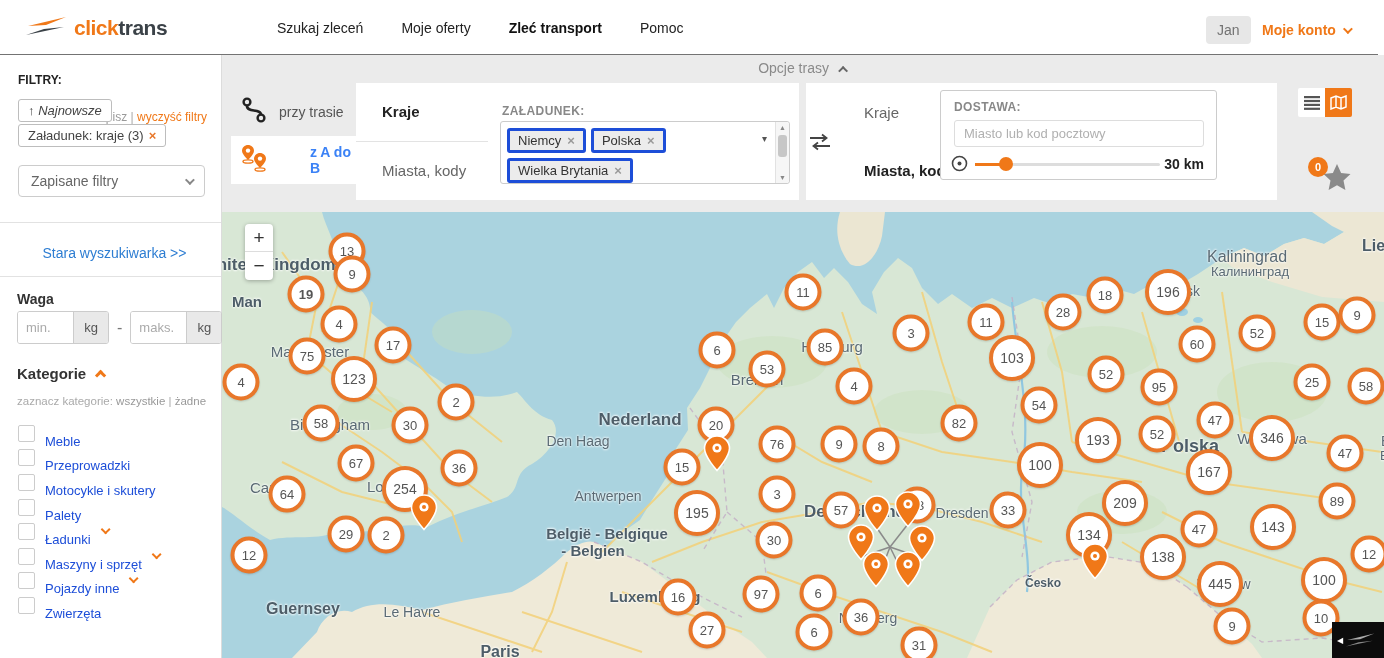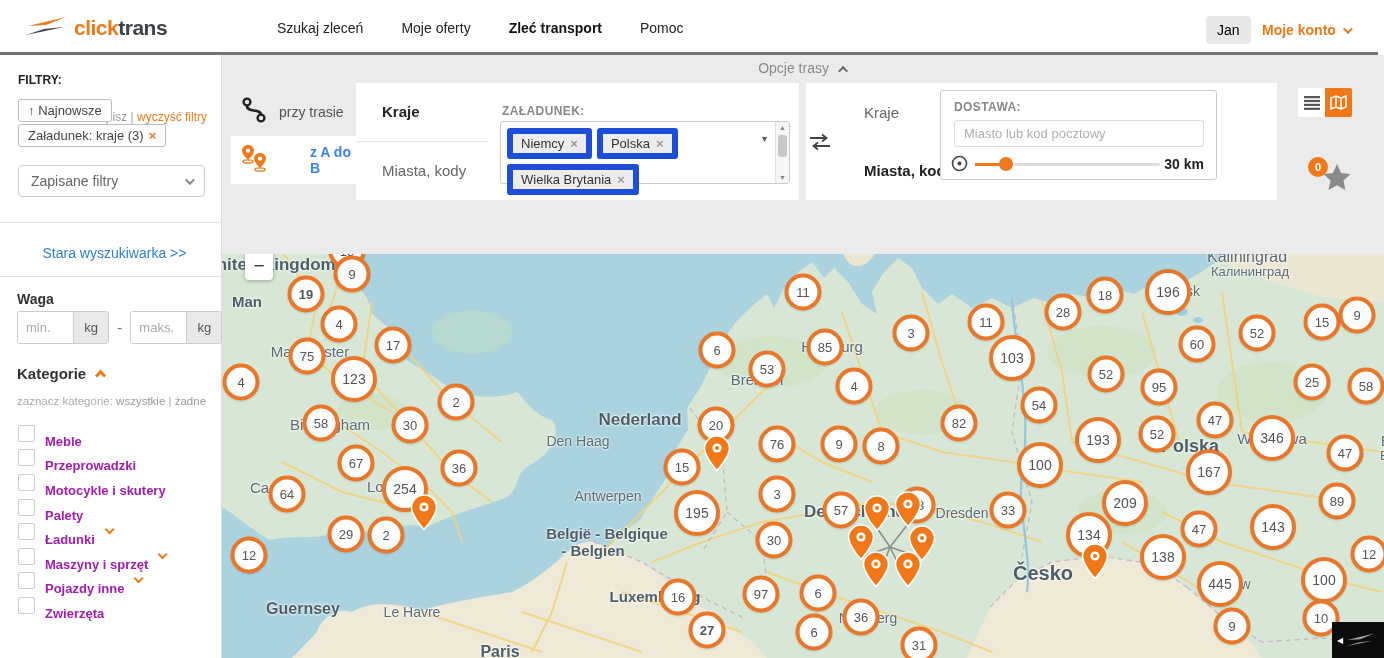--- a/index.html
+++ b/index.html
@@ -2,47 +2,47 @@
 <html><head>
 <meta charset="utf-8">
 <style>
   * { box-sizing: border-box; margin: 0; padding: 0; }
   html,body { width:1384px; height:658px; }
   body { position:relative; overflow:hidden; background:#fff;
          font-family:"Liberation Sans", sans-serif; color:#333; }
 
   
   .app-header { position:absolute; left:0; top:0; right:6px; height:55px; background:#fff;
-                border-bottom:3px solid #737373; z-index:30; }
+                border-bottom:1px solid #737373; z-index:30; }
   .logo { position:absolute; left:24px; top:12px; display:flex; align-items:center; gap:6px; }
   .logo-text { font-size:21px; font-weight:700; letter-spacing:-.5px; }
   .logo-click { color:#f07818; } .logo-trans { color:#3b4248; }
   .main-nav { position:absolute; left:277px; top:0; height:55px; display:flex; align-items:center; gap:38px; }
   .nav-item { font-size:14px; color:#222; cursor:pointer; white-space:nowrap; }
   .nav-item.active { font-weight:700; color:#111; }
   .user-badge { position:absolute; left:1206px; top:16px; background:#e7e7e7; border-radius:4px;
-                padding:6px 11px; font-size:14px; color:#000000; cursor:pointer; }
+                padding:6px 11px; font-size:14px; color:#737373; cursor:pointer; }
   .account-link { position:absolute; left:1262px; top:22px; color:#f07818; font-weight:700;
                   font-size:14px; cursor:pointer; display:flex; align-items:center; gap:7px; }
   .chev { display:inline-block; width:7px; height:7px; border-right:2px solid #f07818;
           border-bottom:2px solid #f07818; transform:rotate(45deg) translateY(-2px); }
   .chev.gray { border-color:#888; }
   .chev.up { transform:rotate(-135deg) translateY(-2px); }
   .chev.dark { border-color:#666; }
 
   
   .sidebar { position:absolute; left:0; top:55px; width:222px; bottom:0; background:#fff;
              border-right:1px solid #dcdcdc; z-index:25; }
   .filters-title { position:absolute; left:18px; top:18px; font-size:12px; font-weight:700; color:#222; }
   .filters-actions { position:absolute; right:14px; top:19px; font-size:12px; color:#aaa;margin-top:36px; }
   .filters-actions .save { color:#9a9a9a; cursor:pointer; }
   .filters-actions .clear { color:#f07818; cursor:pointer; }
   .chip { position:absolute; left:18px; border:1px solid #bdbdbd; border-radius:3px; background:#fff;
           font-size:13px; color:#444; padding:3px 9px; cursor:pointer; white-space:nowrap; }
-  .chip-sort { top:44px; }
+  .chip-sort { top:44px;font-style:italic; }
   .chip-filter { top:69px; }
   .chip .x { color:#e8772a; font-weight:700; margin-left:5px; }
   .saved-select { position:absolute; left:18px; top:110px; width:187px; height:32px; border:1px solid #ccc;
                   border-radius:4px; background:#fff; font-size:14px; color:#666; display:flex;
                   align-items:center; justify-content:space-between; padding:0 12px; cursor:pointer; }
   .side-div1 { position:absolute; left:0; right:0; top:167px; border-top:1px solid #e2e2e2; }
   .old-search { position:absolute; left:0; right:0; top:190px; text-align:center; font-size:14px;
                 color:#2d7dd2; cursor:pointer;padding-left:8px; }
   .side-div2 { position:absolute; left:0; right:0; top:221px; border-top:1px solid #e2e2e2; }
   .weight-title { position:absolute; left:17px; top:236px; font-size:14px; font-weight:700; color:#333; }
@@ -55,46 +55,46 @@
           justify-content:center; font-size:13px; color:#555; }
   .dash { margin:0 8px; color:#777; }
   .cat-title { position:absolute; left:17px; top:310px; font-size:15px; font-weight:700; color:#333;
                display:flex; align-items:center; gap:12px; }
   .cat-title .chev { border-color:#f07818; width:8px; height:8px; border-width:3px; }
   .cat-select-line { position:absolute; left:17px; top:340px; font-size:11.5px; color:#aaa; }
   .cat-select-line .opt { color:#999; cursor:pointer; }
   .cat-list { position:absolute; left:18px; top:366px; right:6px; }
   .cat-row { display:flex; align-items:center; height:24.6px; cursor:pointer; }
   .cb { width:17px; height:17px; border:1px solid #ccc; border-radius:2px; background:#fff; margin-right:10px; flex:0 0 auto; }
-  .cat-label { font-size:13px; font-weight:700; color:#a21caf;margin-top:16px; }
+  .cat-label { font-size:13px; font-weight:400; color:#1d4ed8;margin-top:16px; }
   .cat-row .chev { border-color:#f07818; margin-left:9px; transform:rotate(45deg) translateY(-3px); }
 
   
-  .route-bar { position:absolute; left:222px; top:55px; right:0; height:199px; background:#ebebeb; z-index:20; }
+  .route-bar { position:absolute; left:222px; top:55px; right:0; height:157px; background:#ebebeb; z-index:20; }
   .route-title { position:absolute; top:5px; left:0; right:0; text-align:center; font-size:14px;
                  color:#8a8a8a; cursor:pointer; }
   .route-title .chev { margin-left:8px; border-color:#666; }
   .mode-tabs { position:absolute; left:9px; top:33px; width:126px; }
   .mode-tab { height:48px; display:flex; align-items:center; gap:10px; padding-left:8px; font-size:14px;
               color:#555; cursor:pointer; }
   .mode-tab.active { background:#fff; font-weight:700; color:#3b82f6;gap:39px; }
   .panel { position:absolute; top:28px; height:117px; background:#fff; }
   .panel1 { left:134px; width:443px; }
   .panel2 { left:584px; width:471px; }
   .vtabs { position:absolute; top:0; bottom:0; }
   .vtab { height:50%; display:flex; align-items:center; font-size:15px; color:#666; cursor:pointer;
           padding-left:26px; white-space:nowrap; }
   .vtab.active { font-weight:700; color:#222; }
   .p1tabs { left:0; width:132px; } .p1tabs .vtab.active { border-bottom:1px solid #e3e3e3; }
   .p2tabs { left:32px; width:100px; }
   .field-label { position:absolute; font-size:12px; font-weight:700; color:#888; letter-spacing:.4px; }
   .multiselect { position:absolute; left:144px; top:38px; width:290px; height:63px; border:1px solid #ccc;
                  border-radius:3px; background:#fff; }
   .tags { position:absolute; left:6px; top:6px; right:40px; display:flex; flex-wrap:wrap; gap:5px; }
-  .tag { background:#ececec; border:6px solid #1d4ed8; border-radius:3px; font-size:13px; color:#333;
+  .tag { background:#ececec; border:3px solid #1d4ed8; border-radius:3px; font-size:13px; color:#333;
          padding:2px 8px; cursor:pointer; white-space:nowrap; }
   .tag .x { color:#999; margin-left:6px; font-weight:700; }
   .ms-caret { position:absolute; right:22px; top:11px; color:#555; font-size:10px; cursor:pointer; }
   .ms-scroll { position:absolute; right:0; top:0; bottom:0; width:14px; background:#f6f6f6;
                border-left:1px solid #e2e2e2; border-radius:0 3px 3px 0; }
   .ms-scroll .ar { position:absolute; left:0; right:0; text-align:center; font-size:7px; color:#888; }
   .ms-thumb { position:absolute; left:2px; right:2px; top:13px; height:22px; background:#c7c7c7; border-radius:3px; }
   .swap { position:absolute; left:2px; top:50px; cursor:pointer; }
   .delivery-box { position:absolute; left:134px; top:7px; width:277px; height:90px; border:1px solid #ccc;
                   border-radius:3px; background:#fff; }
@@ -470,21 +470,21 @@
     <div class="map-label" style="left: 356px; top: 229px; font-size: 14px;">Den Haag</div>
     <div class="map-label" style="left: 386px; top: 284px; font-size: 14px;">Antwerpen</div>
     <div class="map-label b" style="left: 385px; top: 321px; font-size: 15px;">België - Belgique</div>
     <div class="map-label b" style="left: 371px; top: 338px; font-size: 15px;">- Belgien</div>
     <div class="map-label b" style="left: 433px; top: 384px; font-size: 15px;">Luxembourg</div>
     <div class="map-label" style="left: 610px; top: 134px; font-size: 15px;">Hamburg</div>
     <div class="map-label" style="left: 535px; top: 167px; font-size: 15px;">Bremen</div>
     <div class="map-label b" style="left: 633px; top: 300px; font-size: 17px;">Deutschland</div>
     <div class="map-label" style="left: 740px; top: 301px; font-size: 14px;">Dresden</div>
     <div class="map-label" style="left: 646px; top: 406px; font-size: 14px;">Nürnberg</div>
-    <div class="map-label b" style="left: 821px; top: 361px; font-size: 20px; text-align: center;">Česko</div>
+    <div class="map-label b" style="left: 821px; top: 371px; font-size: 12px; text-align: center;">Česko</div>
     <div class="map-label b" style="left: 968px; top: 234px; font-size: 18px;">Polska</div>
     <div class="map-label" style="left: 1050px; top: 226px; font-size: 15px;">Warszawa</div>
     <div class="map-label" style="left: 1025px; top: 45px; font-size: 16px;">Kaliningrad</div>
     <div class="map-label" style="left: 1028px; top: 59px; font-size: 13px;">Калининград</div>
     <div class="map-label" style="left: 954px; top: 79px; font-size: 14px;">Gdańsk</div>
     <div class="map-label b" style="left: 1168px; top: 34px; font-size: 16px;">Lietuva</div>
     <div class="map-label" style="left: 1166px; top: 229px; font-size: 14px;">Br</div>
     <div class="map-label" style="left: 1166px; top: 243px; font-size: 13px;">Бр</div>
     <div class="map-label" style="left: 1002px; top: 372px; font-size: 14px;">Wrocław</div>
     <div class="cluster" style="left: 125px; top: 39px;">13</div>
@@ -519,21 +519,21 @@
     <div class="cluster" style="left: 460px; top: 255px;">15</div>
     <div class="cluster" style="left: 555px; top: 282px;">3</div>
     <div class="cluster lg" style="left: 475px; top: 301px;">195</div>
     <div class="cluster" style="left: 619px; top: 298px;">57</div>
     <div class="cluster" style="left: 695px; top: 293px;">23</div>
     <div class="cluster" style="left: 552px; top: 328px;">30</div>
     <div class="cluster" style="left: 786px; top: 298px;">33</div>
     <div class="cluster" style="left: 456px; top: 385px;">16</div>
     <div class="cluster" style="left: 539px; top: 382px;">97</div>
     <div class="cluster" style="left: 596px; top: 381px;">6</div>
-    <div class="cluster" style="left: 485px; top: 418px; font-weight: bold;">27</div>
+    <div class="cluster" style="left: 485px; top: 418px;">27</div>
     <div class="cluster" style="left: 592px; top: 420px;">6</div>
     <div class="cluster" style="left: 639px; top: 405px;">36</div>
     <div class="cluster" style="left: 697px; top: 433px;">31</div>
     <div class="cluster" style="left: 764px; top: 110px;">11</div>
     <div class="cluster" style="left: 841px; top: 100px;">28</div>
     <div class="cluster" style="left: 883px; top: 83px;">18</div>
     <div class="cluster lg" style="left: 946px; top: 80px;">196</div>
     <div class="cluster" style="left: 975px; top: 132px;">60</div>
     <div class="cluster lg" style="left: 790px; top: 146px;">103</div>
     <div class="cluster" style="left: 884px; top: 162px;">52</div>

